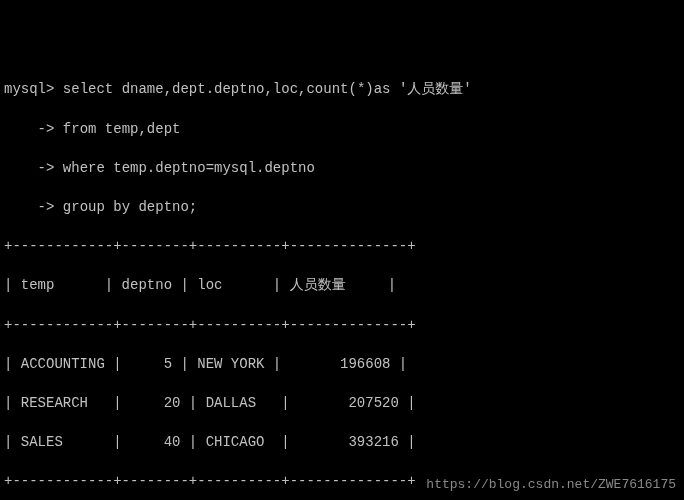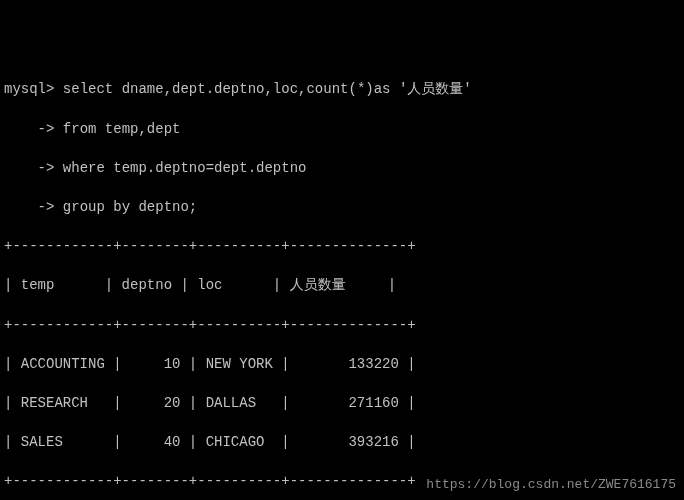--- a/index.html
+++ b/index.html
@@ -31,27 +31,27 @@
       font-size: 13px;
     }
   </style>
 </head>
 <body>
 
 
 
 <div class="line"><span>mysql&gt;</span> <span>select dname,dept.deptno,loc,count(*)as '人员数量'</span></div>
 <div class="line"><span>    -&gt;</span> <span>from temp,dept</span></div>
-<div class="line"><span>    -&gt;</span> <span>where temp.deptno=dept.deptno</span></div>
+<div class="line"><span>    -&gt;</span> <span>where temp.deptno=mysql.deptno</span></div>
 <div class="line"><span>    -&gt;</span> <span>group by deptno;</span></div>
 <div class="line">+------------+--------+----------+--------------+</div>
 <div class="line">| temp      | deptno | loc      | 人员数量     |</div>
 <div class="line">+------------+--------+----------+--------------+</div>
-<div class="line">| ACCOUNTING |     10 | NEW YORK |       133220 |</div>
-<div class="line">| RESEARCH   |     20 | DALLAS   |       271160 |</div>
+<div class="line">| ACCOUNTING |     5 | NEW YORK |       196608 |</div>
+<div class="line">| RESEARCH   |     20 | DALLAS   |       207520 |</div>
 <div class="line">| SALES      |     40 | CHICAGO  |       393216 |</div>
 <div class="line">+------------+--------+----------+--------------+</div>
 
 
 
 
 
 
 
 

